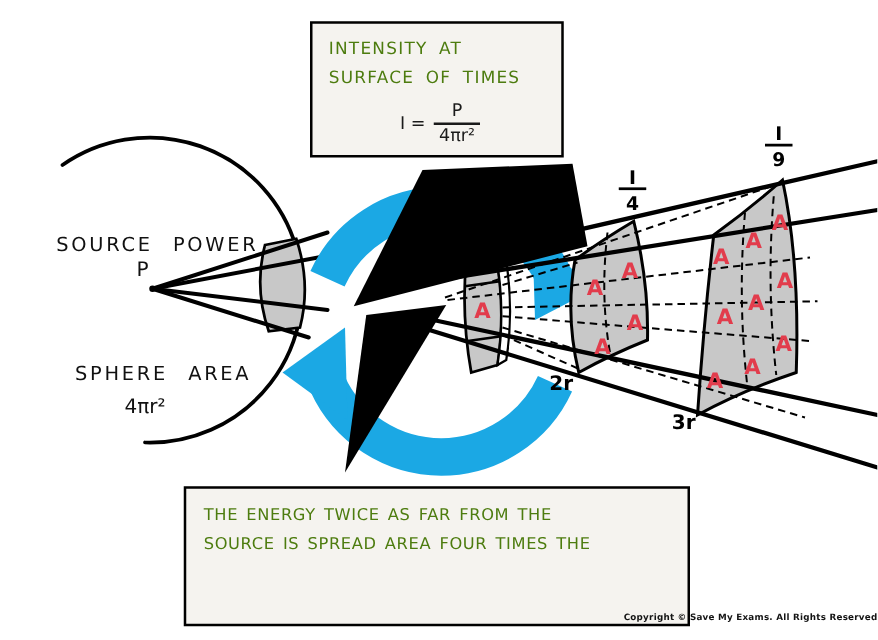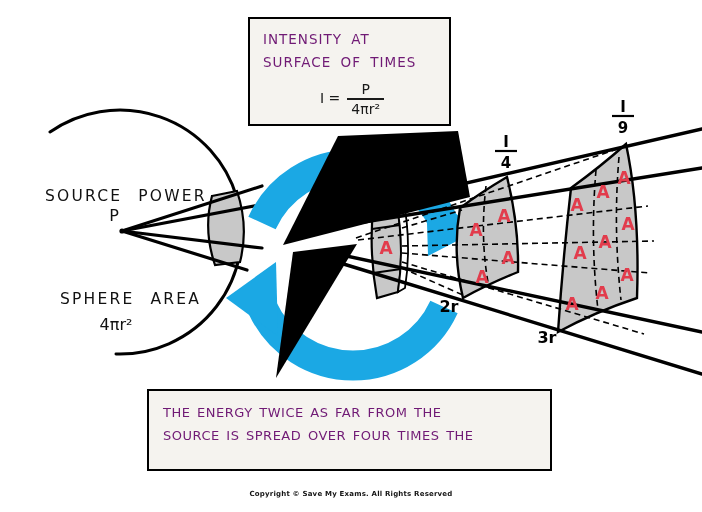--- a/index.html
+++ b/index.html
@@ -4,31 +4,31 @@
 <style>
   html,body{margin:0;padding:0;background:#ffffff;}
   .stage{position:relative;width:702px;height:512px;background:#ffffff;overflow:hidden;
          font-family:"DejaVu Sans",sans-serif;}
   .stage svg{position:absolute;left:0;top:0;}
 
   
   .note-box{position:absolute;border:2.5px solid #000;background:#f5f3ef;box-sizing:border-box;
             color:#1a1a1a;}
   .top-box{left:248px;top:17px;width:203px;height:109px;padding:9px 8px 6px 13px;}
-  .bottom-box{left:147px;top:389px;width:405px;height:82px;padding:11px 14px;}
+  .bottom-box{left:147px;top:389px;width:405px;height:112px;padding:11px 14px;}
   .cap-line{font-size:13.5px;letter-spacing:1px;word-spacing:4px;line-height:23px;
-            white-space:nowrap;color:#701a75;}
+            white-space:nowrap;color:#4d7c0f;}
   .bottom-box .cap-line{font-size:13px;letter-spacing:.5px;word-spacing:2px;line-height:22.5px;}
 
   .formula-row{margin-top:7px;text-align:center;font-size:14px;color:#1a1a1a;}
   .frac{display:inline-block;vertical-align:middle;text-align:center;margin-left:7px;}
   .frac .num{display:block;padding:0 4px 1px;}
   .frac .den{display:block;border-top:2px solid #1a1a1a;padding:1px 4px 0;}
 
-  .copyright{position:absolute;left:0;top:490px;width:702px;text-align:center;
+  .copyright{position:absolute;left:0;top:490px;width:702px;text-align:right;
              font-size:7px;font-weight:bold;color:#141414;letter-spacing:.2px;}
 
   
   text{font-family:"DejaVu Sans",sans-serif;}
   .lblA{font-size:17px;font-weight:bold;fill:#e23c4c;text-anchor:middle;}
   .capsvg{font-size:15.5px;fill:#111;letter-spacing:2.2px;word-spacing:9px;}
   .sym{font-size:16px;fill:#111;text-anchor:middle;}
   .fracT{font-size:15px;font-weight:bold;fill:#000;text-anchor:middle;}
   .dist{font-size:16px;font-weight:bold;fill:#000;text-anchor:middle;}
 </style>
@@ -135,18 +135,18 @@
   <div class="note-box top-box">
     <div class="cap-line">INTENSITY AT</div>
     <div class="cap-line">SURFACE OF TIMES</div>
     <div class="formula-row">
       <span>I =</span><span class="frac"><span class="num">P</span><span class="den">4πr²</span></span>
     </div>
   </div>
 
   <div class="note-box bottom-box">
     <div class="cap-line">THE ENERGY TWICE AS FAR FROM THE</div>
-    <div class="cap-line">SOURCE IS SPREAD OVER FOUR TIMES THE</div>
+    <div class="cap-line">SOURCE IS SPREAD AREA FOUR TIMES THE</div>
   </div>
 
   <div class="copyright">Copyright © Save My Exams. All Rights Reserved</div>
 
 </div>
 
 </body></html>

